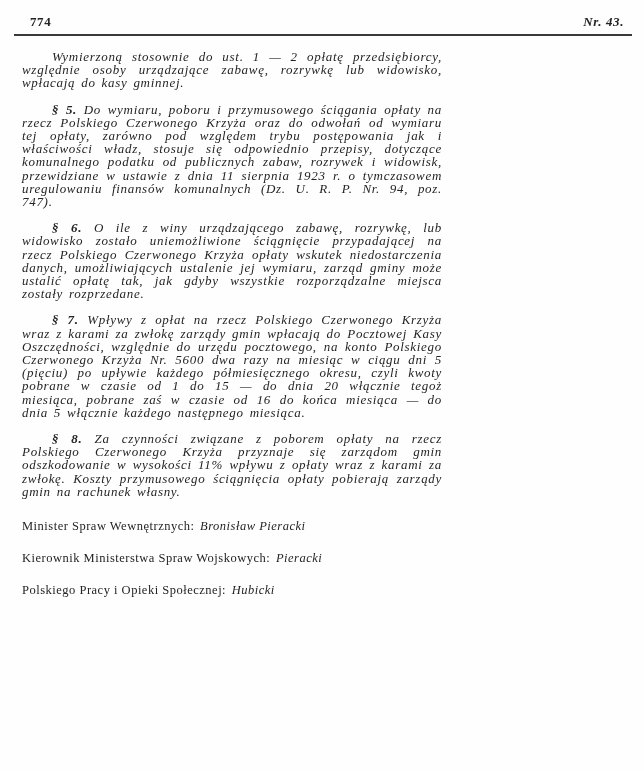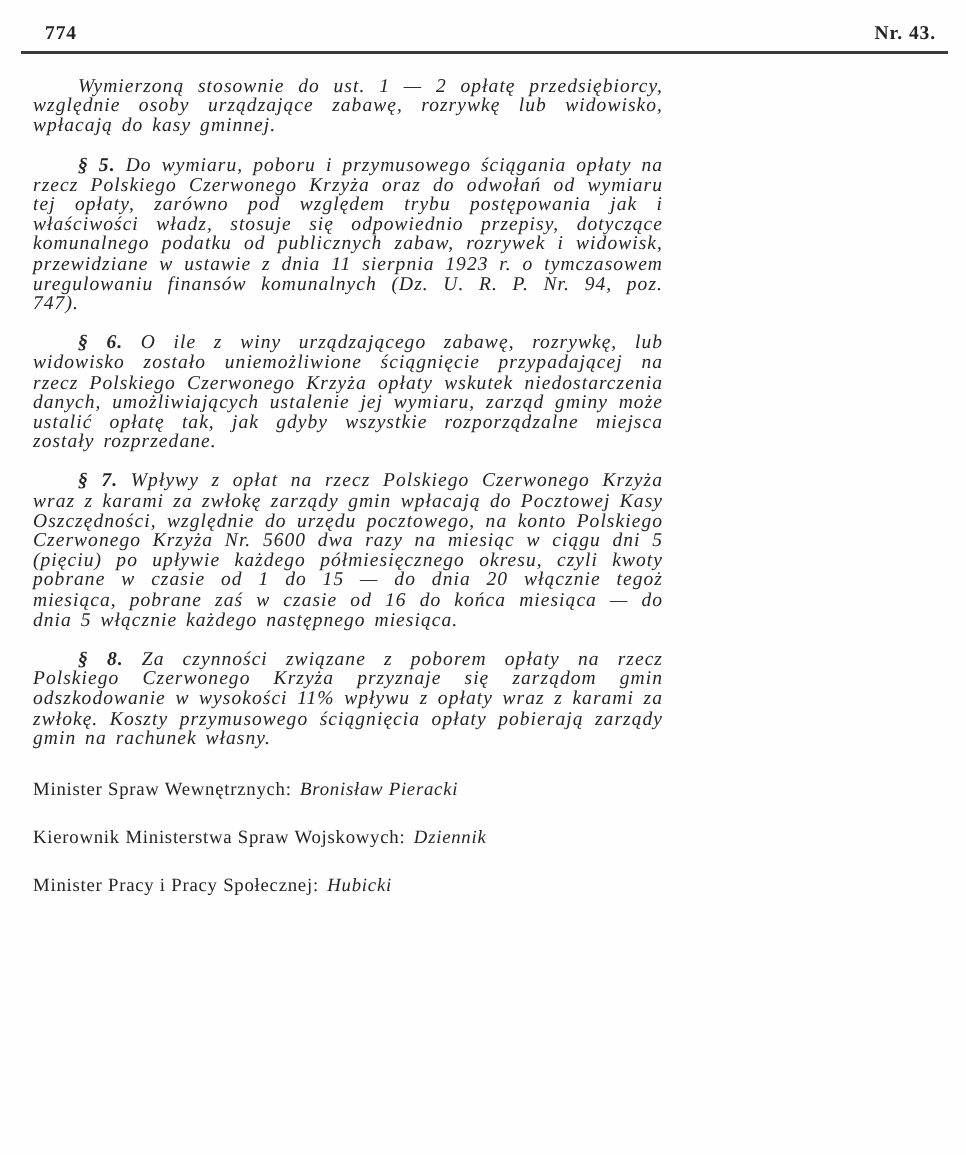--- a/index.html
+++ b/index.html
@@ -20,21 +20,21 @@
     display: flex;
     justify-content: space-between;
     align-items: baseline;
     padding: 14px 20px 2px 30px;
     font-size: 13px;
     font-weight: bold;
     letter-spacing: 0.6px;
     gap: 42px;
   }
   .header .page-number { min-width: 60px; text-align: left; }
-  .header .issue { min-width: 60px; text-align: right; }
+  .header .issue { min-width: 60px; text-align: right; font-style: italic; }
   .header .journal-title { text-align: center; flex: 1; padding-right: 40px; }
   .header-rule {
     height: 0;
     border-top: 2.5px solid #3a3a3a;
     margin: 2px 12px 0 14px;
   }
   .content {
     width: 420px;
     margin: 14px 0 11px 22px;
     font-size: 13px;
@@ -82,17 +82,17 @@
   <div class="content">
     <p class="para"><span class="sec-label"></span> <span>Wymierzoną stosownie do ust. 1 — 2 opłatę przedsiębiorcy, względnie osoby urządzające zabawę, rozrywkę lub widowisko, wpłacają do kasy gminnej.</span></p>
     <p class="para"><span class="sec-label">§ 5.</span> <span>Do wymiaru, poboru i przymusowego ściągania opłaty na rzecz Polskiego Czerwonego Krzyża oraz do odwołań od wymiaru tej opłaty, zarówno pod względem trybu postępowania jak i właściwości władz, stosuje się odpowiednio przepisy, dotyczące komunalnego podatku od publicznych zabaw, rozrywek i widowisk, przewidziane w ustawie z dnia 11 sierpnia 1923 r. o tymczasowem uregulowaniu finansów komunalnych (Dz. U. R. P. Nr. 94, poz. 747).</span></p>
     <p class="para"><span class="sec-label">§ 6.</span> <span>O ile z winy urządzającego zabawę, rozrywkę, lub widowisko zostało uniemożliwione ściągnięcie przypadającej na rzecz Polskiego Czerwonego Krzyża opłaty wskutek niedostarczenia danych, umożliwiających ustalenie jej wymiaru, zarząd gminy może ustalić opłatę tak, jak gdyby wszystkie rozporządzalne miejsca zostały rozprzedane.</span></p>
     <p class="para"><span class="sec-label">§ 7.</span> <span>Wpływy z opłat na rzecz Polskiego Czerwonego Krzyża wraz z karami za zwłokę zarządy gmin wpłacają do Pocztowej Kasy Oszczędności, względnie do urzędu pocztowego, na konto Polskiego Czerwonego Krzyża Nr. 5600 dwa razy na miesiąc w ciągu dni 5 (pięciu) po upływie każdego półmiesięcznego okresu, czyli kwoty pobrane w czasie od 1 do 15 — do dnia 20 włącznie tegoż miesiąca, pobrane zaś w czasie od 16 do końca miesiąca — do dnia 5 włącznie każdego następnego miesiąca.</span></p>
     <p class="para"><span class="sec-label">§ 8.</span> <span>Za czynności związane z poborem opłaty na rzecz Polskiego Czerwonego Krzyża przyznaje się zarządom gmin odszkodowanie w wysokości 11% wpływu z opłaty wraz z karami za zwłokę. Koszty przymusowego ściągnięcia opłaty pobierają zarządy gmin na rachunek własny.</span></p>
   </div>
 
   <div class="signatures">
     <div class="signature"><span>Minister Spraw Wewnętrznych:</span> <em class="sig-name">Bronisław Pieracki</em></div>
-    <div class="signature"><span>Kierownik Ministerstwa Spraw Wojskowych:</span> <em class="sig-name">Dziennik</em></div>
-    <div class="signature"><span>Minister Pracy i Pracy Społecznej:</span> <em class="sig-name">Hubicki</em></div>
+    <div class="signature"><span>Kierownik Ministerstwa Spraw Wojskowych:</span> <em class="sig-name">Pieracki</em></div>
+    <div class="signature"><span>Polskiego Pracy i Opieki Społecznej:</span> <em class="sig-name">Hubicki</em></div>
   </div>
 
 </div>
 
 </body></html>

